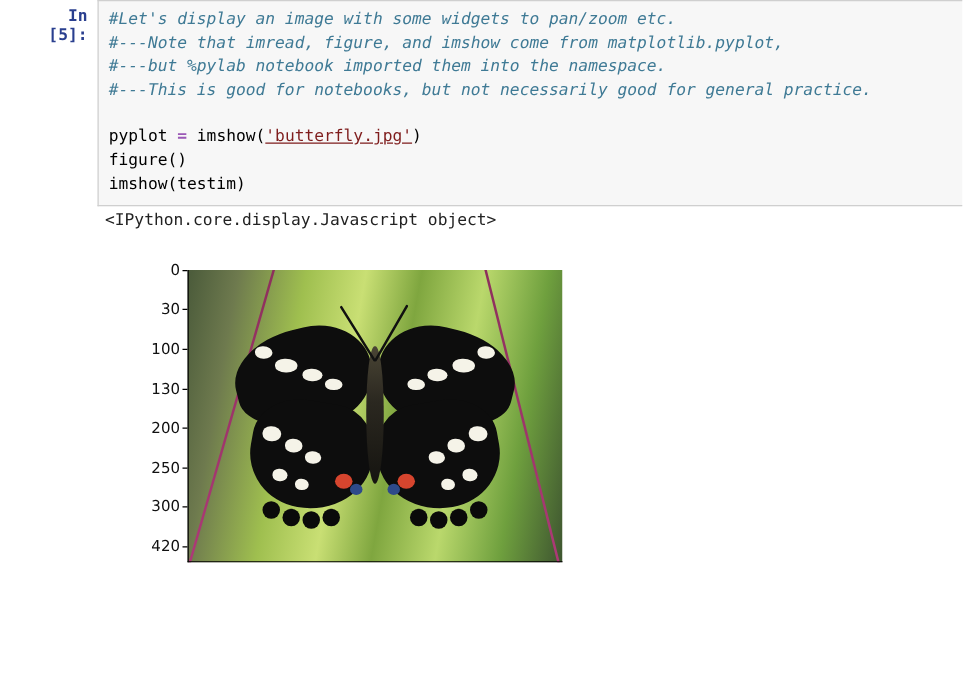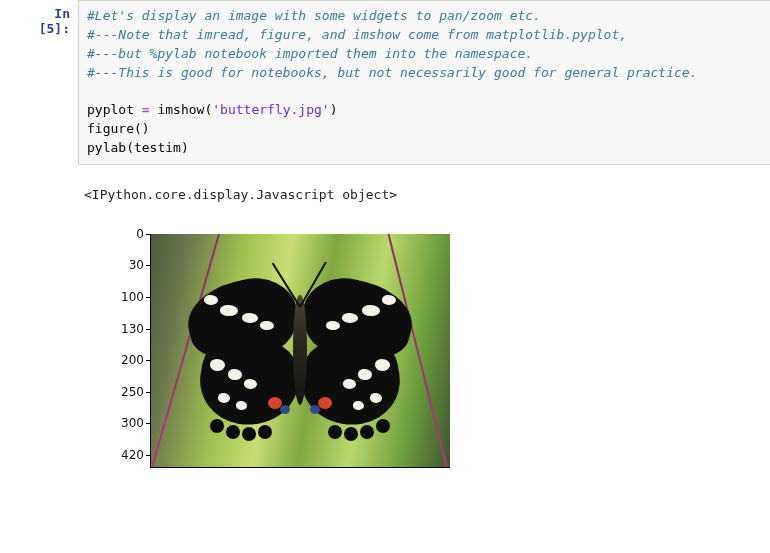--- a/index.html
+++ b/index.html
@@ -34,25 +34,25 @@
     background: #f7f7f7;
     border: 1px solid #cfcfcf;
     border-right: none;
     padding: 6px 8px;
     line-height: 1.45;
     white-space: pre;
     overflow: hidden;
   }
   .comment { color: #3f7a95; font-style: italic; }
   .op { color: #9b59b6; font-weight: bold; }
-  .str { color: #6d28d9; }
+  .str { color: #7f1d1d; text-decoration: underline; }
   .output-row {
     display: flex;
     align-items: flex-start;
-    margin-top: 18px;
+    margin-top: 0;
   }
   .output-prompt {
     width: 78px;
     min-width: 78px;
   }
   .output-text {
     padding: 4px 6px;
     color: #222;
     font-family: inherit;
   }
@@ -179,21 +179,21 @@
 
 <div class="cell">
   <div class="prompt prompt-in">In [5]:</div>
   <div class="input-area"><span class="comment">#Let's display an image with some widgets to pan/zoom etc.</span>
 <span class="comment">#---Note that imread, figure, and imshow come from matplotlib.pyplot,</span>
 <span class="comment">#---but %pylab notebook imported them into the namespace.</span>
 <span class="comment">#---This is good for notebooks, but not necessarily good for general practice.</span>
 
 <span>pyplot </span><span class="op">=</span><span> imshow(</span><span class="str">'butterfly.jpg'</span><span>)</span>
 <span>figure()</span>
-<span>pylab(testim)</span></div>
+<span>imshow(testim)</span></div>
 </div>
 
 <div class="output-row">
   <div class="output-prompt"></div>
   <div class="output-text">&lt;IPython.core.display.Javascript object&gt;</div>
 </div>
 
 <div class="plot-wrap">
   <div class="plot-indent"></div>
   <div class="plot">

